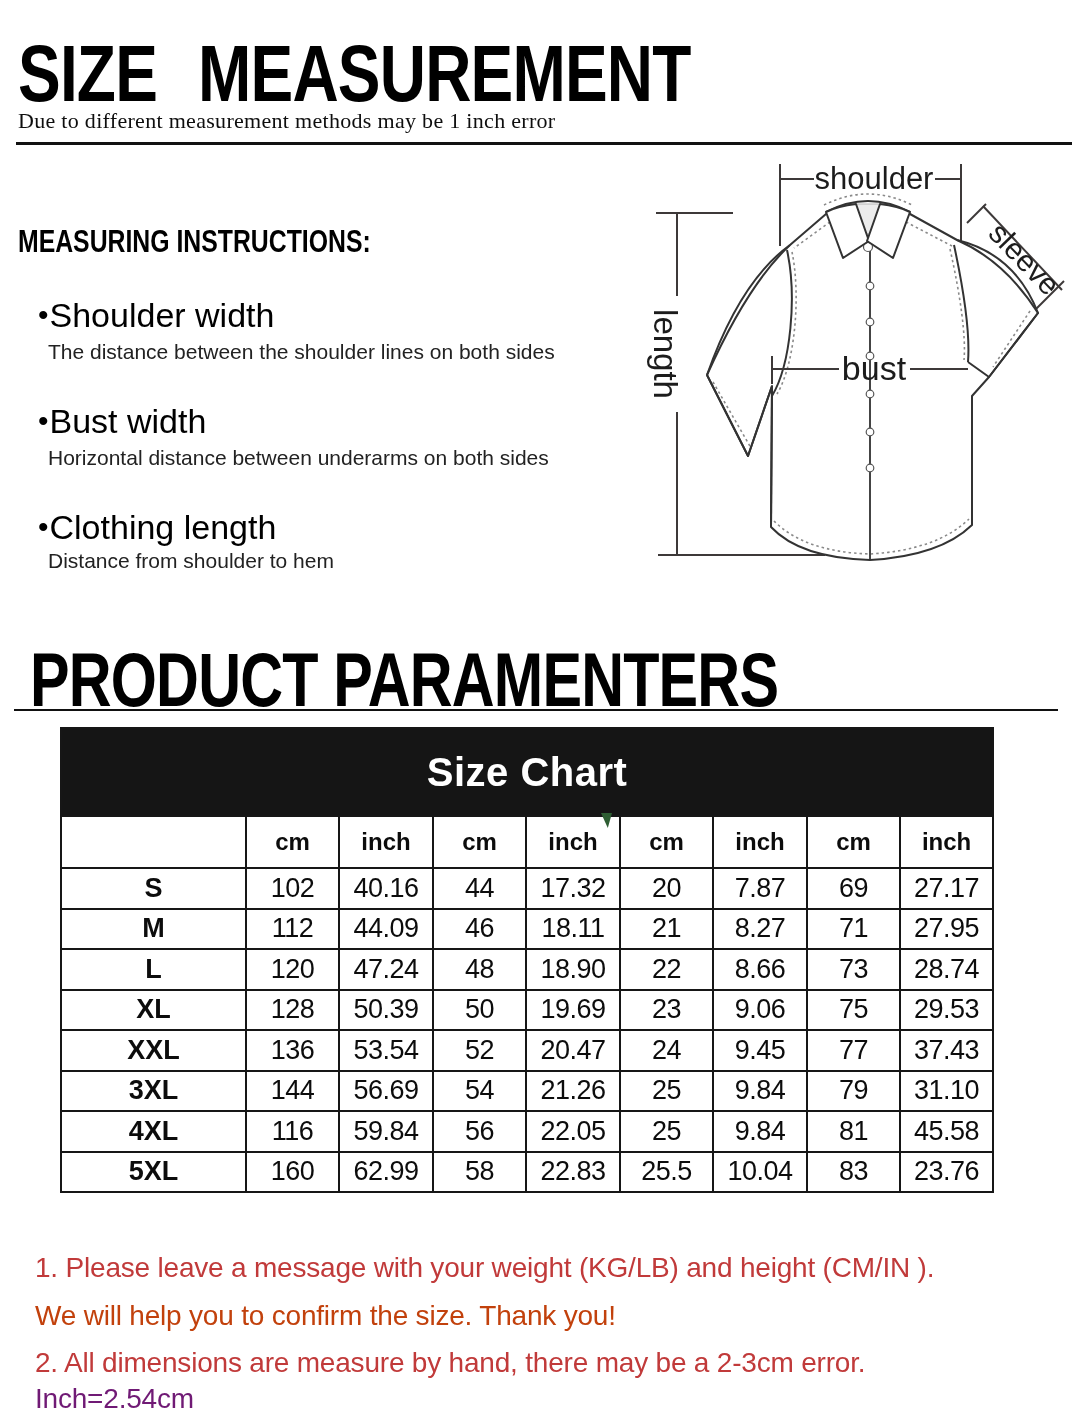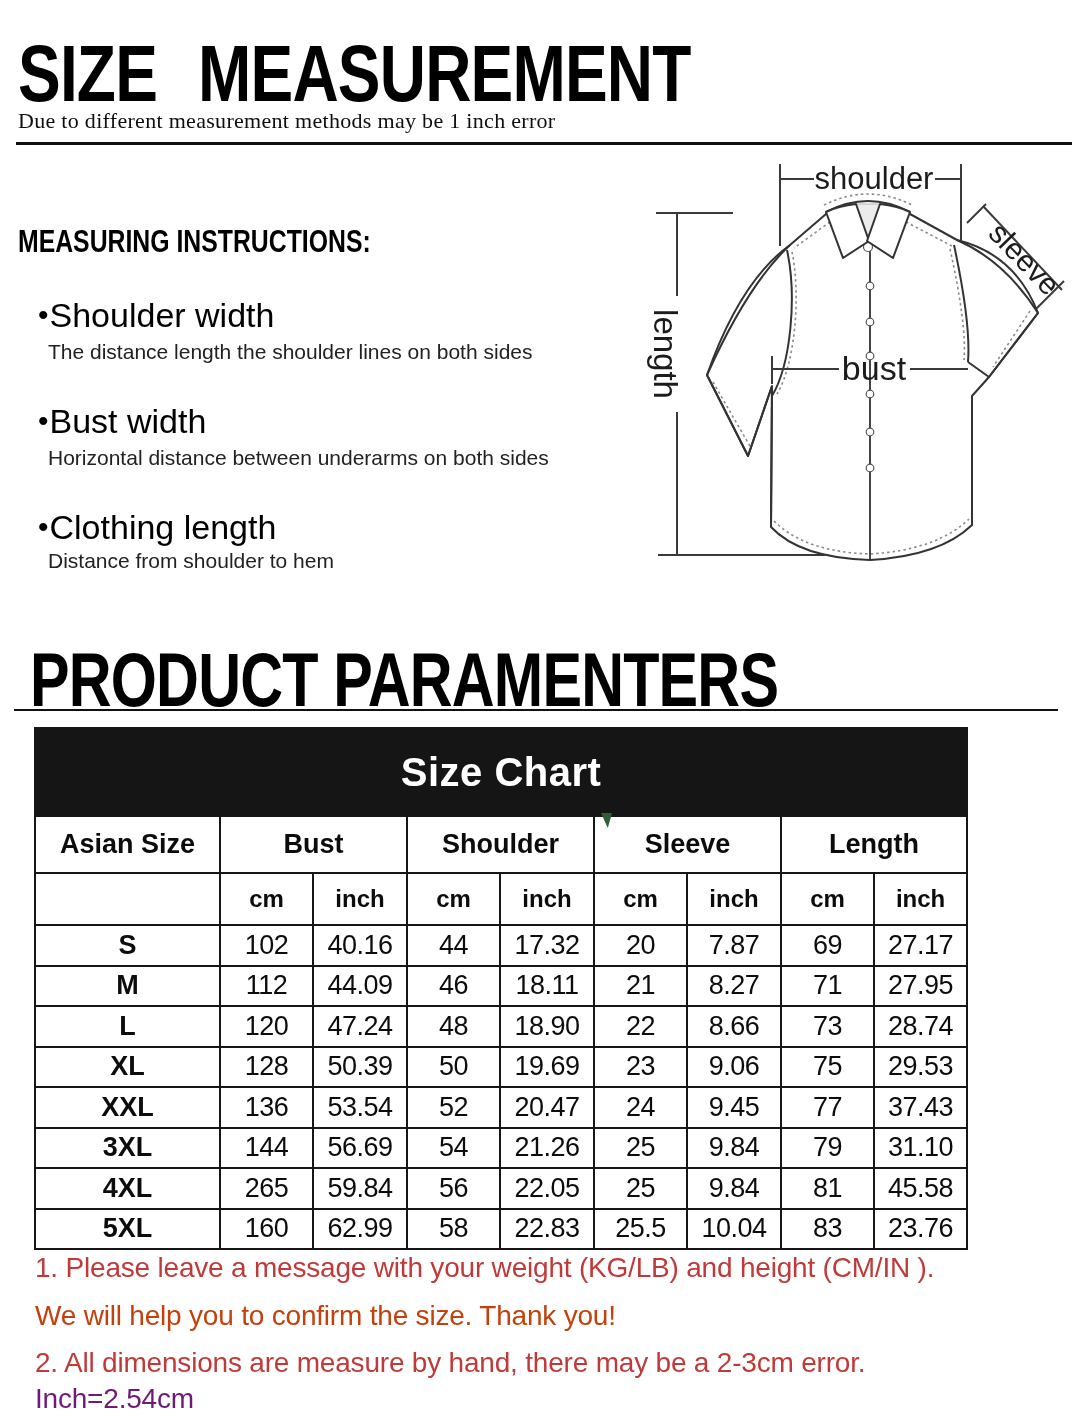--- a/index.html
+++ b/index.html
@@ -21,21 +21,21 @@
   .mi-term{font-size:34px;font-weight:400;color:#000;white-space:nowrap;}
   .mi-term .bullet{font-size:30px;vertical-align:2px;margin-right:1px;}
   .mi-desc{position:absolute;left:48px;font-size:21px;color:#222;white-space:nowrap;}
 
   .shirt{position:absolute;left:620px;top:146px;}
 
   .prod-title{position:absolute;left:30px;top:642px;margin:0;font-size:76px;font-weight:900;
         letter-spacing:-1px;white-space:nowrap;line-height:1;
         transform:scaleX(.78);transform-origin:left top;color:#000;}
 
-  table.sizechart{position:absolute;left:34px;top:727px;width:932px;border-collapse:collapse;
+  table.sizechart{position:absolute;left:60px;top:727px;width:932px;border-collapse:collapse;
         table-layout:fixed;}
   .sizechart th,.sizechart td{border:2px solid #161616;text-align:center;padding:0;
         font-family:"Liberation Sans",sans-serif;color:#0c0c0c;}
   .sizechart .bar th{background:#151515;color:#fff;height:86px;font-size:40px;font-weight:800;
         letter-spacing:.5px;}
   .sizechart .cols th{height:55px;font-size:27px;font-weight:700;}
   .sizechart .units th{height:50px;font-size:24px;font-weight:700;}
   .sizechart tbody tr{height:40.5px;}
   .sizechart tbody th{font-size:27px;font-weight:700;}
   .sizechart tbody td{font-size:27px;font-weight:400;letter-spacing:-.5px;}
@@ -52,21 +52,21 @@
 
   <h1 class="main-title">SIZE MEASUREMENT</h1>
   <p class="subtitle">Due to different measurement methods may be 1 inch error</p>
   <div class="rule rule1"></div>
 
   <h2 class="mi-heading">MEASURING INSTRUCTIONS:</h2>
 
   <div class="mi-item" style="top:296px">
     <span class="mi-term"><span class="bullet">•</span><span>Shoulder width</span></span>
   </div>
-  <div class="mi-desc" style="top:340px">The distance length the shoulder lines on both sides</div>
+  <div class="mi-desc" style="top:340px">The distance between the shoulder lines on both sides</div>
 
   <div class="mi-item" style="top:402px">
     <span class="mi-term"><span class="bullet">•</span><span>Bust width</span></span>
   </div>
   <div class="mi-desc" style="top:446px">Horizontal distance between underarms on both sides</div>
 
   <div class="mi-item" style="top:508px">
     <span class="mi-term"><span class="bullet">•</span><span>Clothing length</span></span>
   </div>
   <div class="mi-desc" style="top:549px">Distance from shoulder to hem</div>
@@ -162,27 +162,20 @@
         <col style="width:94px">
       <col style="width:93px">
         <col style="width:94px">
       <col style="width:93px">
         <col style="width:93px">
     </colgroup>
     <thead>
       <tr class="bar">
         <th colspan="9">Size Chart</th>
       </tr>
-      <tr class="cols">
-        <th>Asian Size</th>
-        <th colspan="2">Bust</th>
-        <th colspan="2">Shoulder</th>
-        <th colspan="2">Sleeve</th>
-        <th colspan="2">Length</th>
-      </tr>
       <tr class="units">
         <th></th>
         <th>cm</th>
         <th>inch</th>
         <th>cm</th>
         <th>inch</th>
         <th>cm</th>
         <th>inch</th>
         <th>cm</th>
         <th>inch</th>
@@ -250,21 +243,21 @@
           <td>56.69</td>
           <td>54</td>
           <td>21.26</td>
           <td>25</td>
           <td>9.84</td>
           <td>79</td>
           <td>31.10</td>
         </tr>
         <tr>
           <th>4XL</th>
-          <td>265</td>
+          <td>116</td>
           <td>59.84</td>
           <td>56</td>
           <td>22.05</td>
           <td>25</td>
           <td>9.84</td>
           <td>81</td>
           <td>45.58</td>
         </tr>
         <tr>
           <th>5XL</th>

